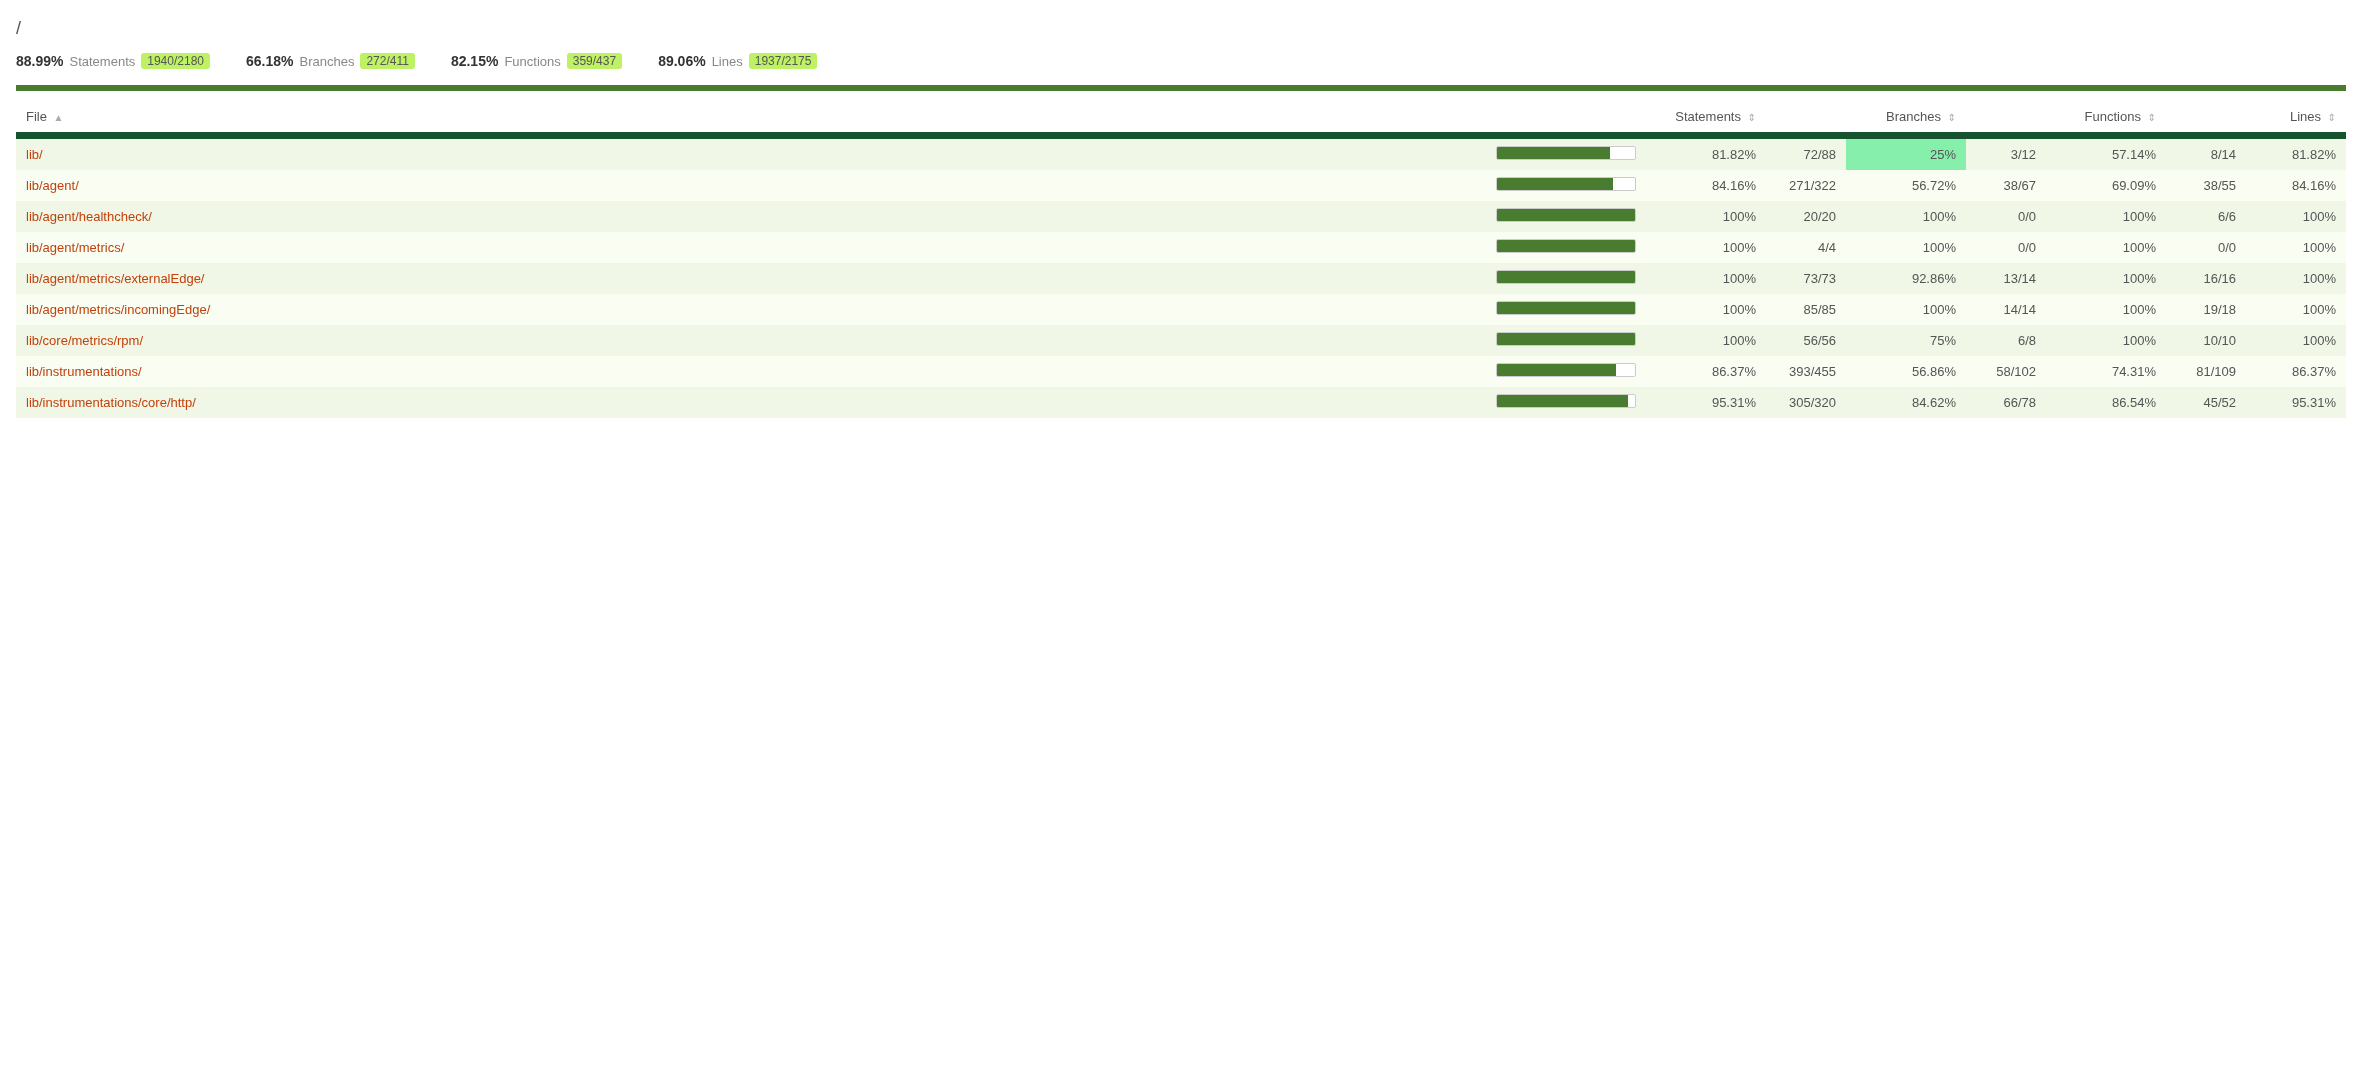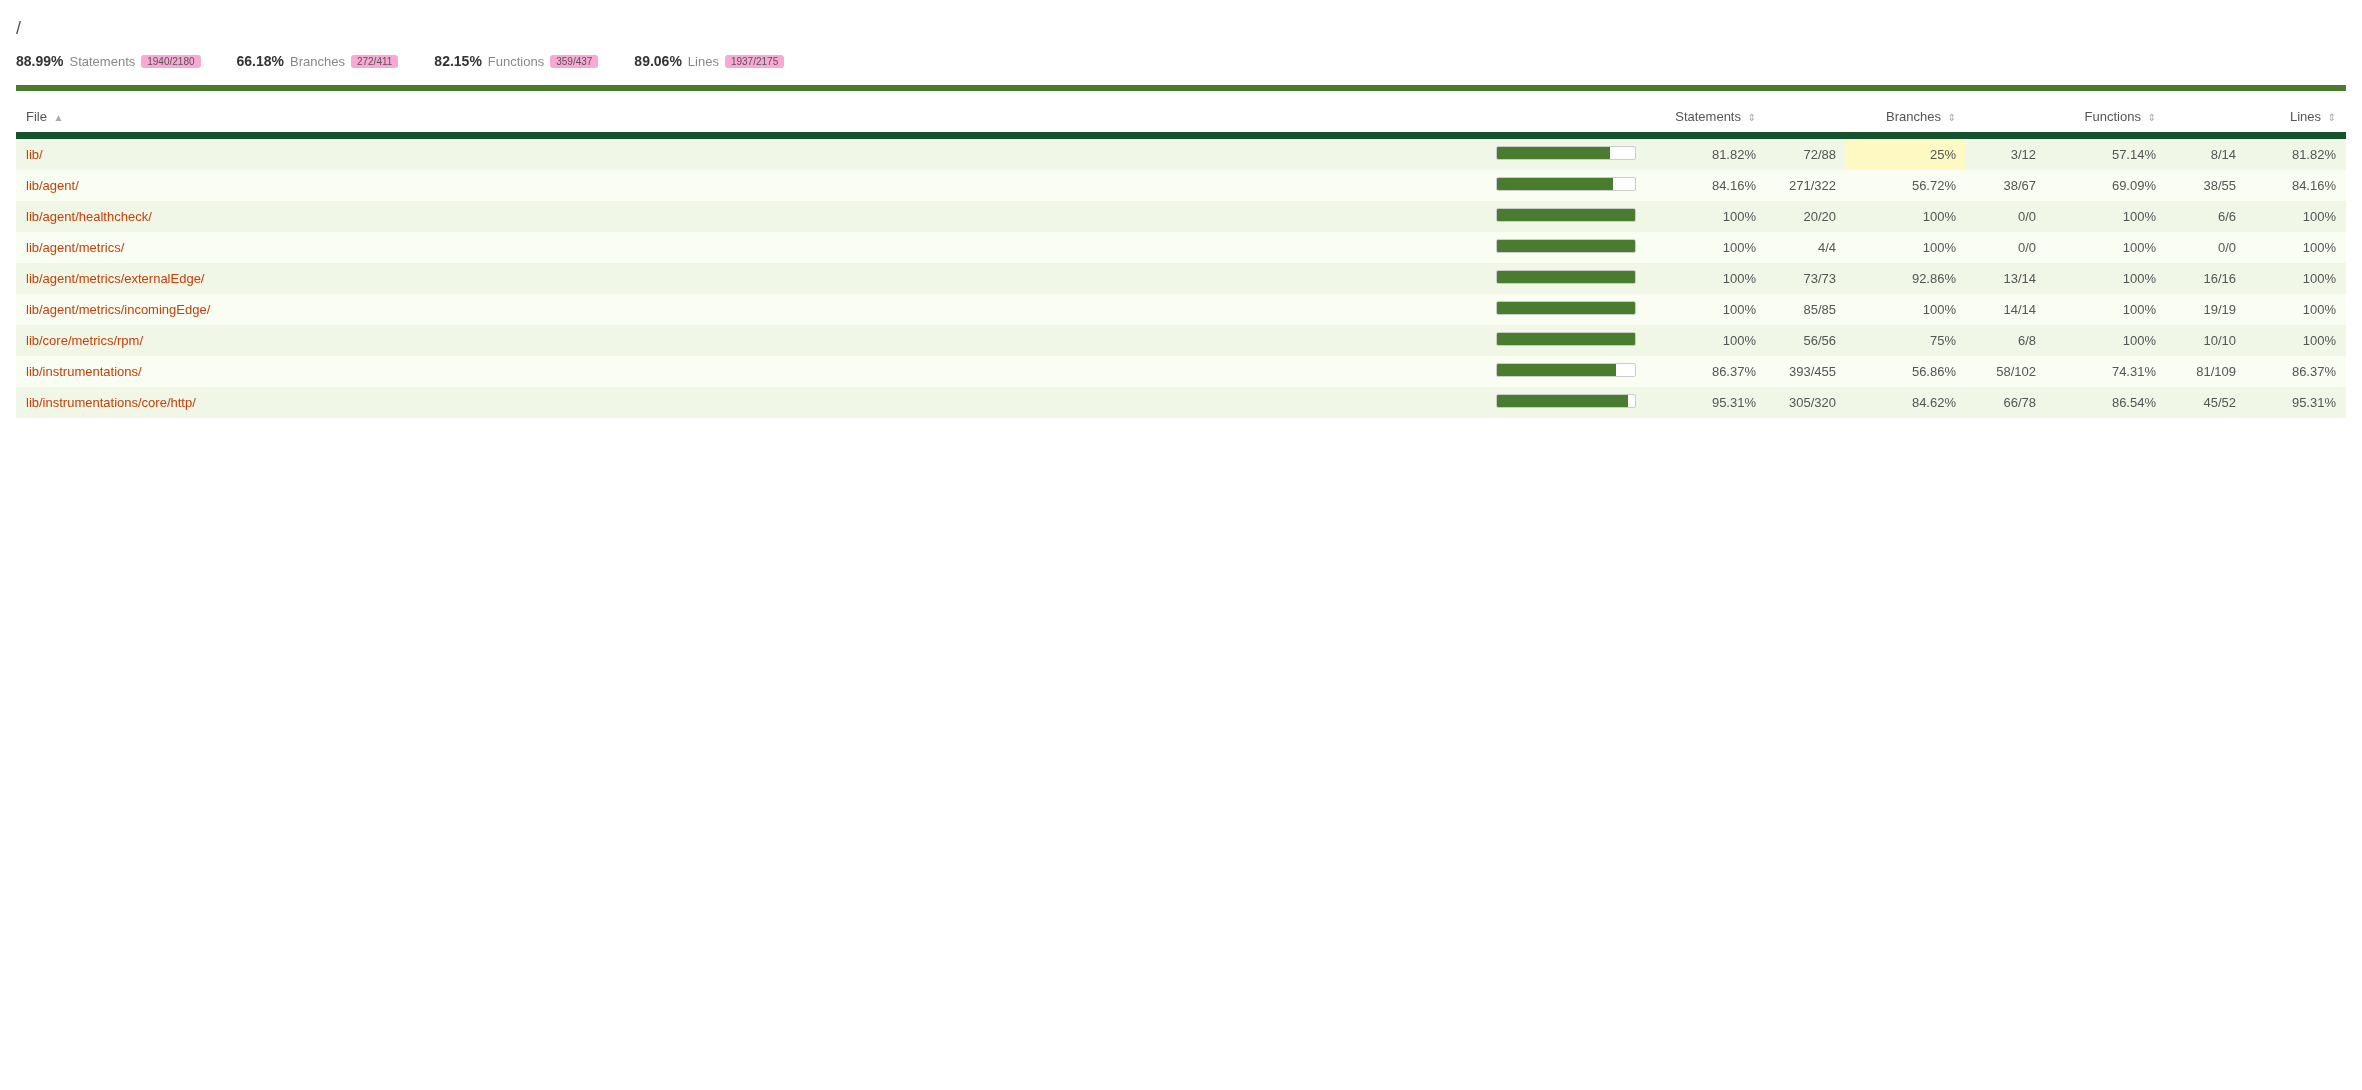--- a/index.html
+++ b/index.html
@@ -7,24 +7,24 @@
 
     .page { padding: 10px 16px; }
 
     .breadcrumb { font-size: 18px; color: #555; padding: 8px 0 6px 0; }
 
     .summary-bar { display: flex; align-items: center; gap: 36px; padding: 8px 0 10px 0; flex-wrap: wrap; }
     .summary-item { display: flex; align-items: center; gap: 6px; }
     .summary-pct { font-weight: bold; font-size: 14px; color: #333; }
     .summary-label { color: #888; font-size: 13px; }
     .summary-badge {
-      background: #f9a8d4;
+      background: #bef264;
       border-radius: 3px;
       padding: 1px 6px;
-      font-size: 10px;
+      font-size: 12px;
       color: #555;
     }
 
     .green-bar { height: 6px; background: #4a7c2f; width: 100%; margin: 6px 0 10px 0; }
 
     table { width: 100%; border-collapse: collapse; font-size: 13px; }
 
     thead tr { border-bottom: 7px solid #14532d; }
     thead th {
       padding: 8px 10px;
@@ -38,21 +38,21 @@
 
     tbody tr:nth-child(odd) { background: #f0f7e6; }
     tbody tr:nth-child(even) { background: #f9fdf2; }
 
     tbody td { padding: 7px 10px; vertical-align: middle; }
     td.file-cell { padding-left: 10px; }
     td.file-cell a { color: #c2410c; text-decoration: none; }
 
     td.num { text-align: right; color: #555; }
     td.pct { text-align: right; }
-    td.pct.low { background: #fef9c3; }
+    td.pct.low { background: #86efac; }
 
     .bar-cell { width: 160px; }
     .progress-bar-bg {
       background: #fff;
       border: 1px solid #ccc;
       border-radius: 2px;
       width: 140px;
       height: 14px;
       display: inline-block;
       overflow: hidden;
@@ -189,21 +189,21 @@
           <td class="pct num">100%</td>
         </tr>
         <tr>
           <td class="file-cell"><a href="#">lib/agent/metrics/incomingEdge/</a></td>
           <td class="bar-cell"><div class="progress-bar-bg"><span class="progress-bar-fill" style="width: 100%;"></span></div></td>
           <td class="pct num">100%</td>
           <td class="num">85/85</td>
           <td class="pct num">100%</td>
           <td class="num">14/14</td>
           <td class="pct num">100%</td>
-          <td class="num">19/19</td>
+          <td class="num">19/18</td>
           <td class="pct num">100%</td>
         </tr>
         <tr>
           <td class="file-cell"><a href="#">lib/core/metrics/rpm/</a></td>
           <td class="bar-cell"><div class="progress-bar-bg"><span class="progress-bar-fill" style="width: 100%;"></span></div></td>
           <td class="pct num">100%</td>
           <td class="num">56/56</td>
           <td class="pct num">75%</td>
           <td class="num">6/8</td>
           <td class="pct num">100%</td>

